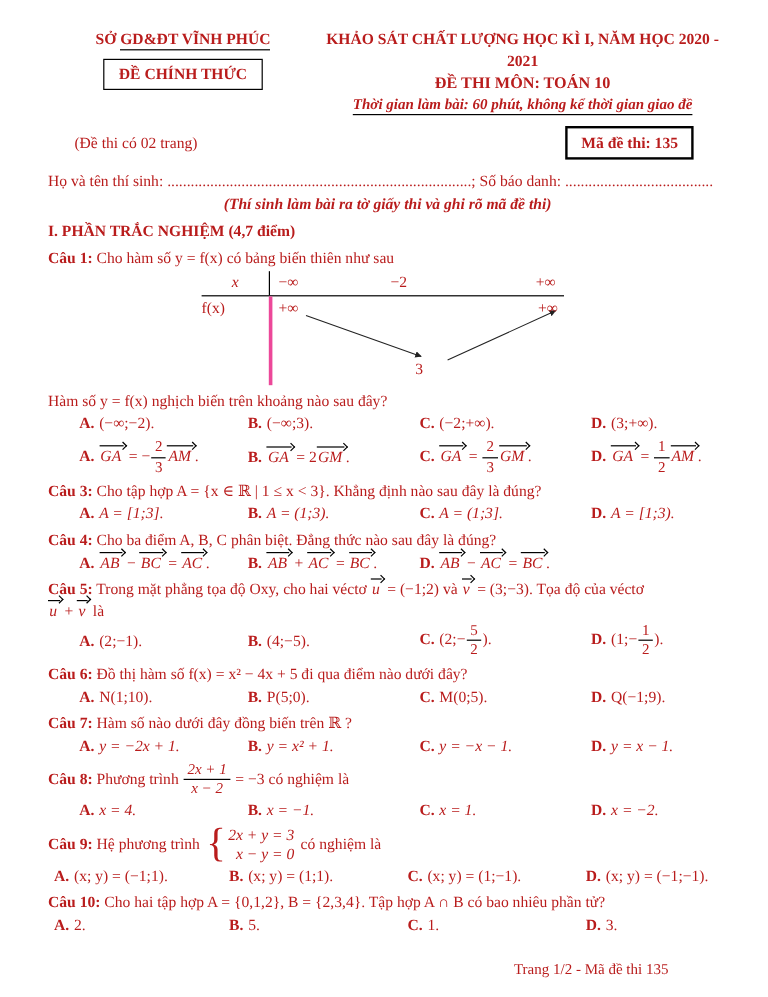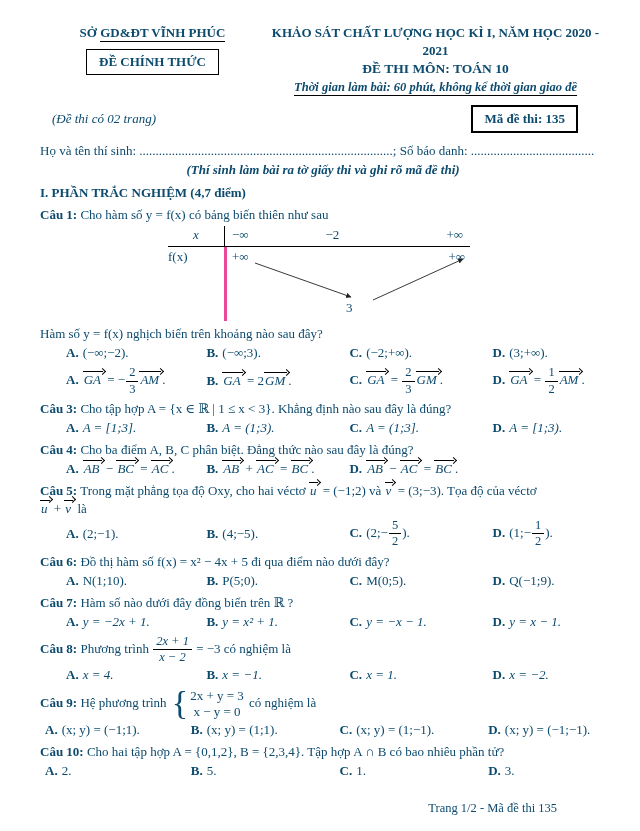--- a/index.html
+++ b/index.html
@@ -1,18 +1,18 @@
 <!DOCTYPE html>
 <html><head>
 <meta charset="utf-8">
 <style>
   html,body { margin:0; padding:0; background:#e8e8e8; }
   .page {
     width:640px; height:831px; box-sizing:border-box;
-    margin:0 auto; background:#ffffff; color:#0c4a6e;
+    margin:0 auto; background:#ffffff; color:#b91c1c;
     font-family:"Liberation Serif","DejaVu Serif",serif;
     font-size:13px; line-height:1.38; position:relative;
     padding:24px 34px 10px 40px; overflow:hidden;
   }
   p { margin:0; }
   b { font-weight:bold; }
 
   
   .hdr { display:flex; }
   .hdr-left { width:225px; text-align:center; }
@@ -22,21 +22,21 @@
   .official-box {
     display:inline-block; border:1px solid #000; font-weight:bold;
     padding:3px 12px; margin-top:7px; font-size:13px;
   }
   .t1 { font-weight:bold; font-size:13px; }
   .t2 { font-weight:bold; font-size:13.5px; }
   .tnote { font-style:italic; font-weight:bold; font-size:12.5px; }
   .tnote .u2 { border-bottom:1px solid #000; padding-bottom:1px; }
 
   .coderow { display:flex; justify-content:space-between; align-items:center; margin-top:9px; }
-  .pagesnote { font-style:italic; margin-left:12px; }
+  .pagesnote { margin-left:22px; }
   .codebox { border:2px solid #000; font-weight:bold; padding:3px 11px; margin-right:28px; font-size:13px; }
 
   .nameline { margin-top:9px; font-size:13px; white-space:nowrap; overflow:hidden; }
   .instr { text-align:center; font-weight:bold; font-style:italic; margin-top:1px; }
   .section { font-weight:bold; margin-top:5px; }
 
   
   .q { margin-top:4px; }
   .qlabel { font-weight:bold; }
   .stem { }
@@ -53,21 +53,21 @@
 
   
   .frac { display:inline-block; vertical-align:middle; text-align:center; line-height:1.08; font-size:12.5px; margin:0 1px; }
   .frac .fnum { display:block; border-bottom:1px solid #000; padding:0 3px 1px; }
   .frac .fden { display:block; padding:1px 3px 0; }
   .frac.it { font-style:italic; }
 
   
   .sys { display:inline-flex; align-items:center; vertical-align:middle; margin:0 2px; }
   .sys .brace { font-size:34px; font-weight:400; line-height:0.85; }
-  .sys .lines { display:inline-block; text-align:center; line-height:1.25; margin-left:2px; }
+  .sys .lines { display:inline-block; text-align:right; font-style:italic; line-height:1.25; margin-left:2px; }
   .sys .lines .ln { display:block; }
 
   
   .bbt { width:302px; margin:3px 0 4px 128px; font-size:13px; }
   .bbt-top { display:flex; border-bottom:1px solid #000; }
   .bbt-lab { width:56px; border-right:1px solid #000; text-align:center; font-style:italic; padding-bottom:2px; }
   .bbt-vals { position:relative; flex:1; }
   .bbt-vals span { position:absolute; top:0; }
   .xv0 { left:7px; } .xv1 { left:41%; } .xv2 { right:7px; left:auto !important; }
   .bbt-bot { display:flex; height:74px; }

